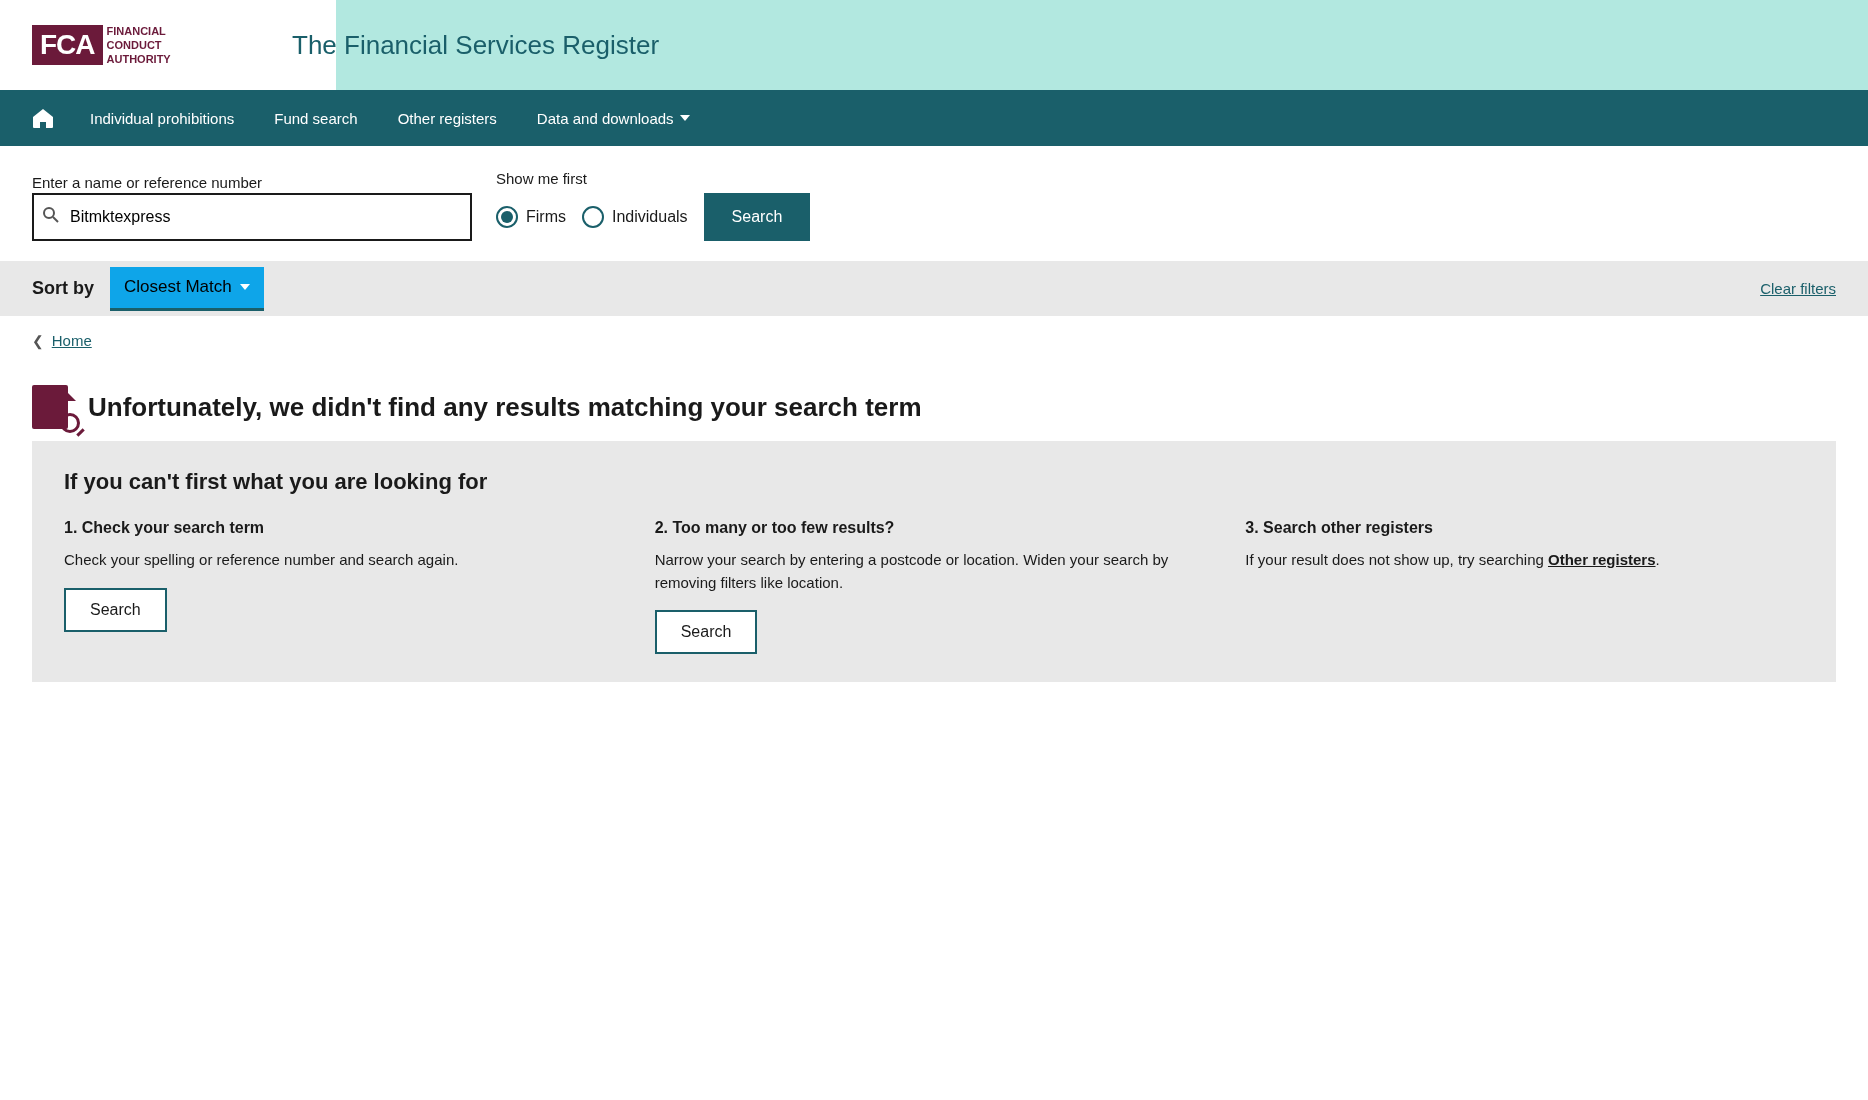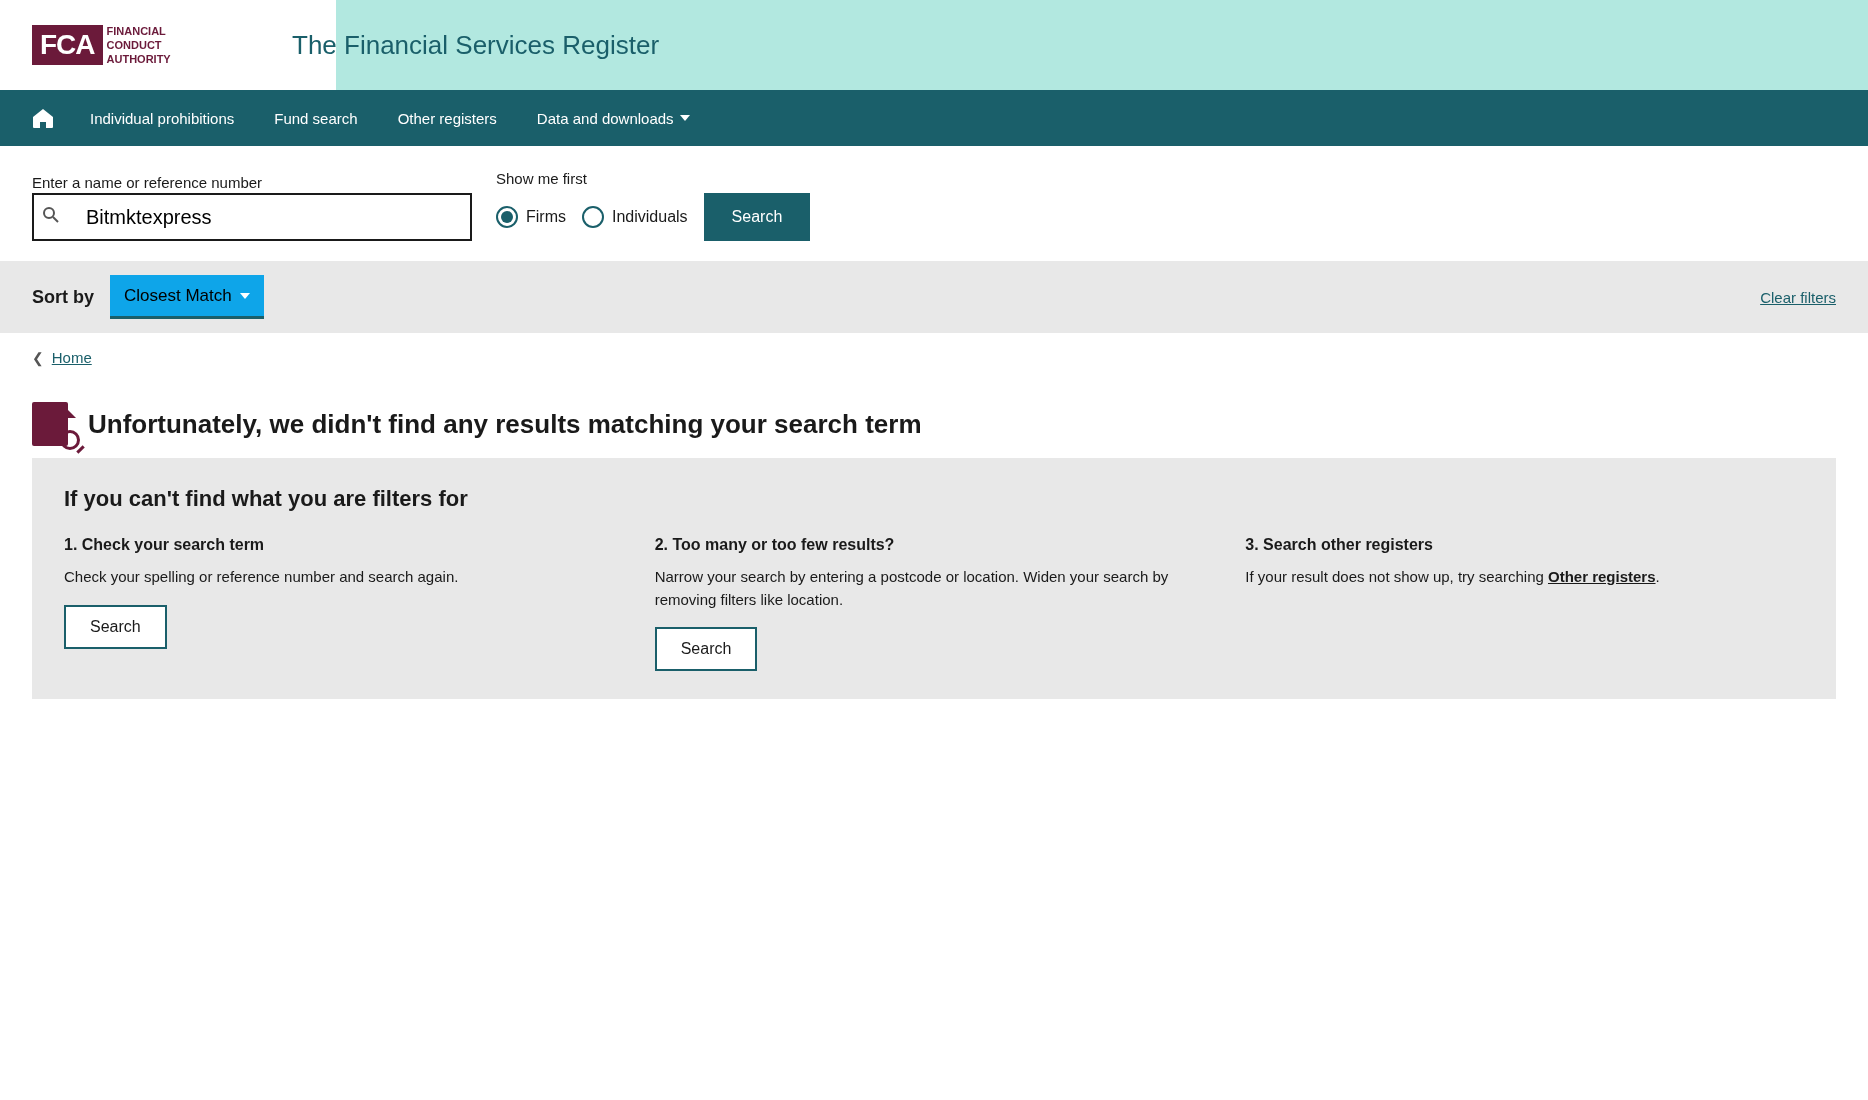--- a/index.html
+++ b/index.html
@@ -127,22 +127,22 @@
     .crosshair-icon {
       position: absolute;
       right: 10px;
       color: #555;
       font-size: 18px;
       cursor: pointer;
     }
     .text-input {
       height: 48px;
       border: 2px solid #1a1a1a;
-      padding: 0 12px 0 52px;
-      font-size: 20px;
+      padding: 0 12px 0 36px;
+      font-size: 16px;
       width: 440px;
       outline: none;
     }
     .location-input {
       height: 48px;
       border: 2px solid #1a1a1a;
       padding: 0 40px 0 36px;
       font-size: 16px;
       width: 440px;
       outline: none;
@@ -195,21 +195,21 @@
       white-space: nowrap;
     }
 
     
     .sort-bar {
       background: #e8e8e8;
       display: flex;
       align-items: center;
       justify-content: space-between;
       padding: 0 32px;
-      height: 72px;
+      height: 55px;
     }
     .sort-left {
       display: flex;
       align-items: center;
       gap: 16px;
     }
     .sort-label {
       font-size: 18px;
       font-weight: bold;
       color: #1a1a1a;
@@ -437,21 +437,21 @@
 <div class="no-results-section">
   <div class="no-results-heading">
     <div class="doc-search-icon">
       <div class="doc-icon"></div>
       <div class="magnifier"></div>
     </div>
     <h1 class="no-results-title">Unfortunately, we didn't find any results matching your search term</h1>
   </div>
 
   <div class="help-box">
-    <h2 class="help-box-title">If you can't find what you are filters for</h2>
+    <h2 class="help-box-title">If you can't first what you are looking for</h2>
     <div class="help-columns">
 
       <div class="help-col">
         <h3>1. Check your search term</h3>
         <p>Check your spelling or reference number and search again.</p>
         <button class="help-search-btn">Search</button>
       </div>
 
       <div class="help-col">
         <h3>2. Too many or too few results?</h3>

